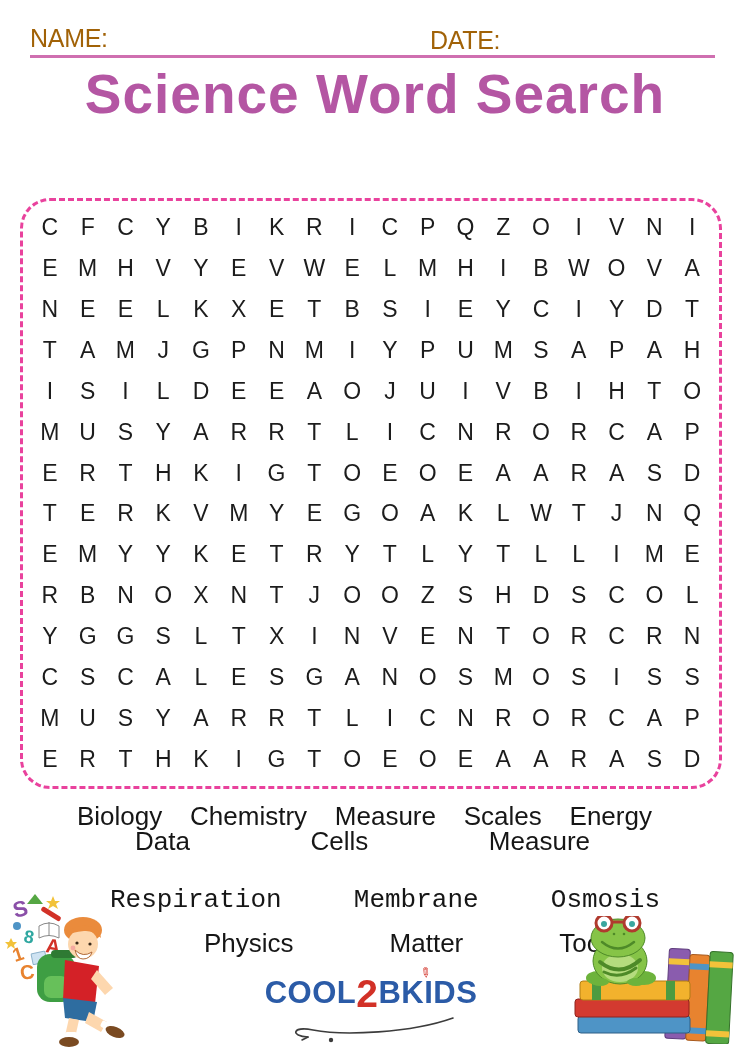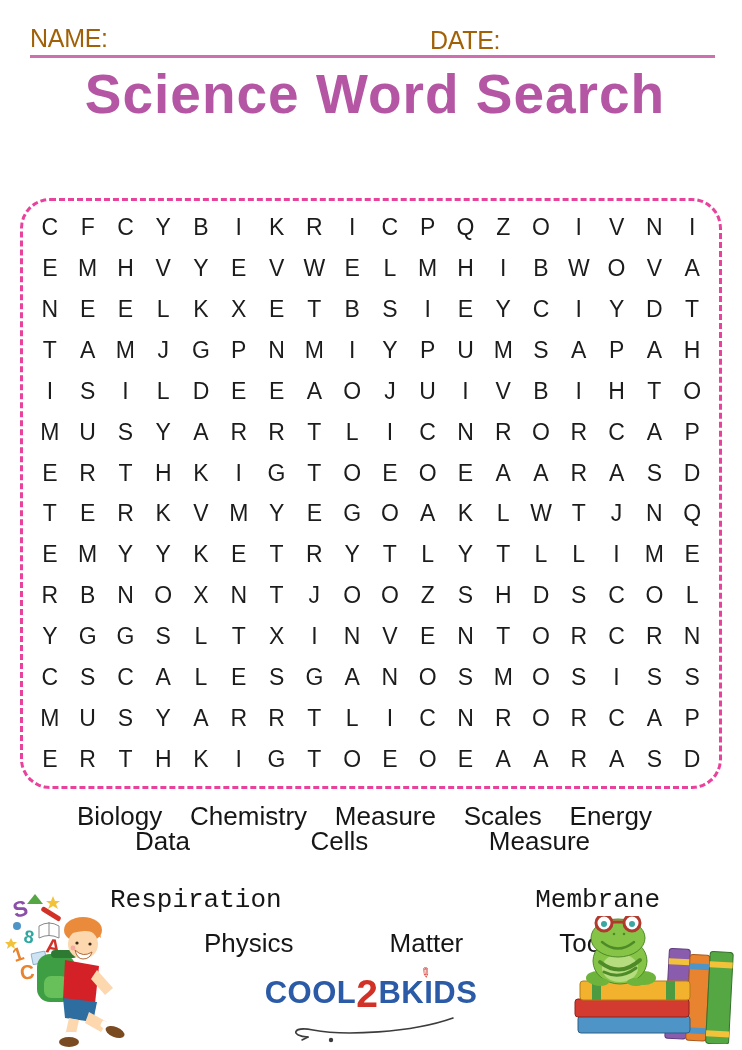--- a/index.html
+++ b/index.html
@@ -327,20 +327,21 @@
         <span>Energy</span>
       </div>
     <div class="word-row wr2">
         <span>Data</span>
         <span>Cells</span>
         <span>Measure</span>
       </div>
     <div class="word-row wr3">
         <span>Respiration</span>
         <span>Membrane</span>
+        <span>Osmosis</span>
       </div>
     <div class="word-row wr4">
         <span>Physics</span>
         <span>Matter</span>
         <span>Tools</span>
       </div>
   </div>
 
   <svg class="boy-art" width="135" height="155" viewBox="0 0 135 155">
 

